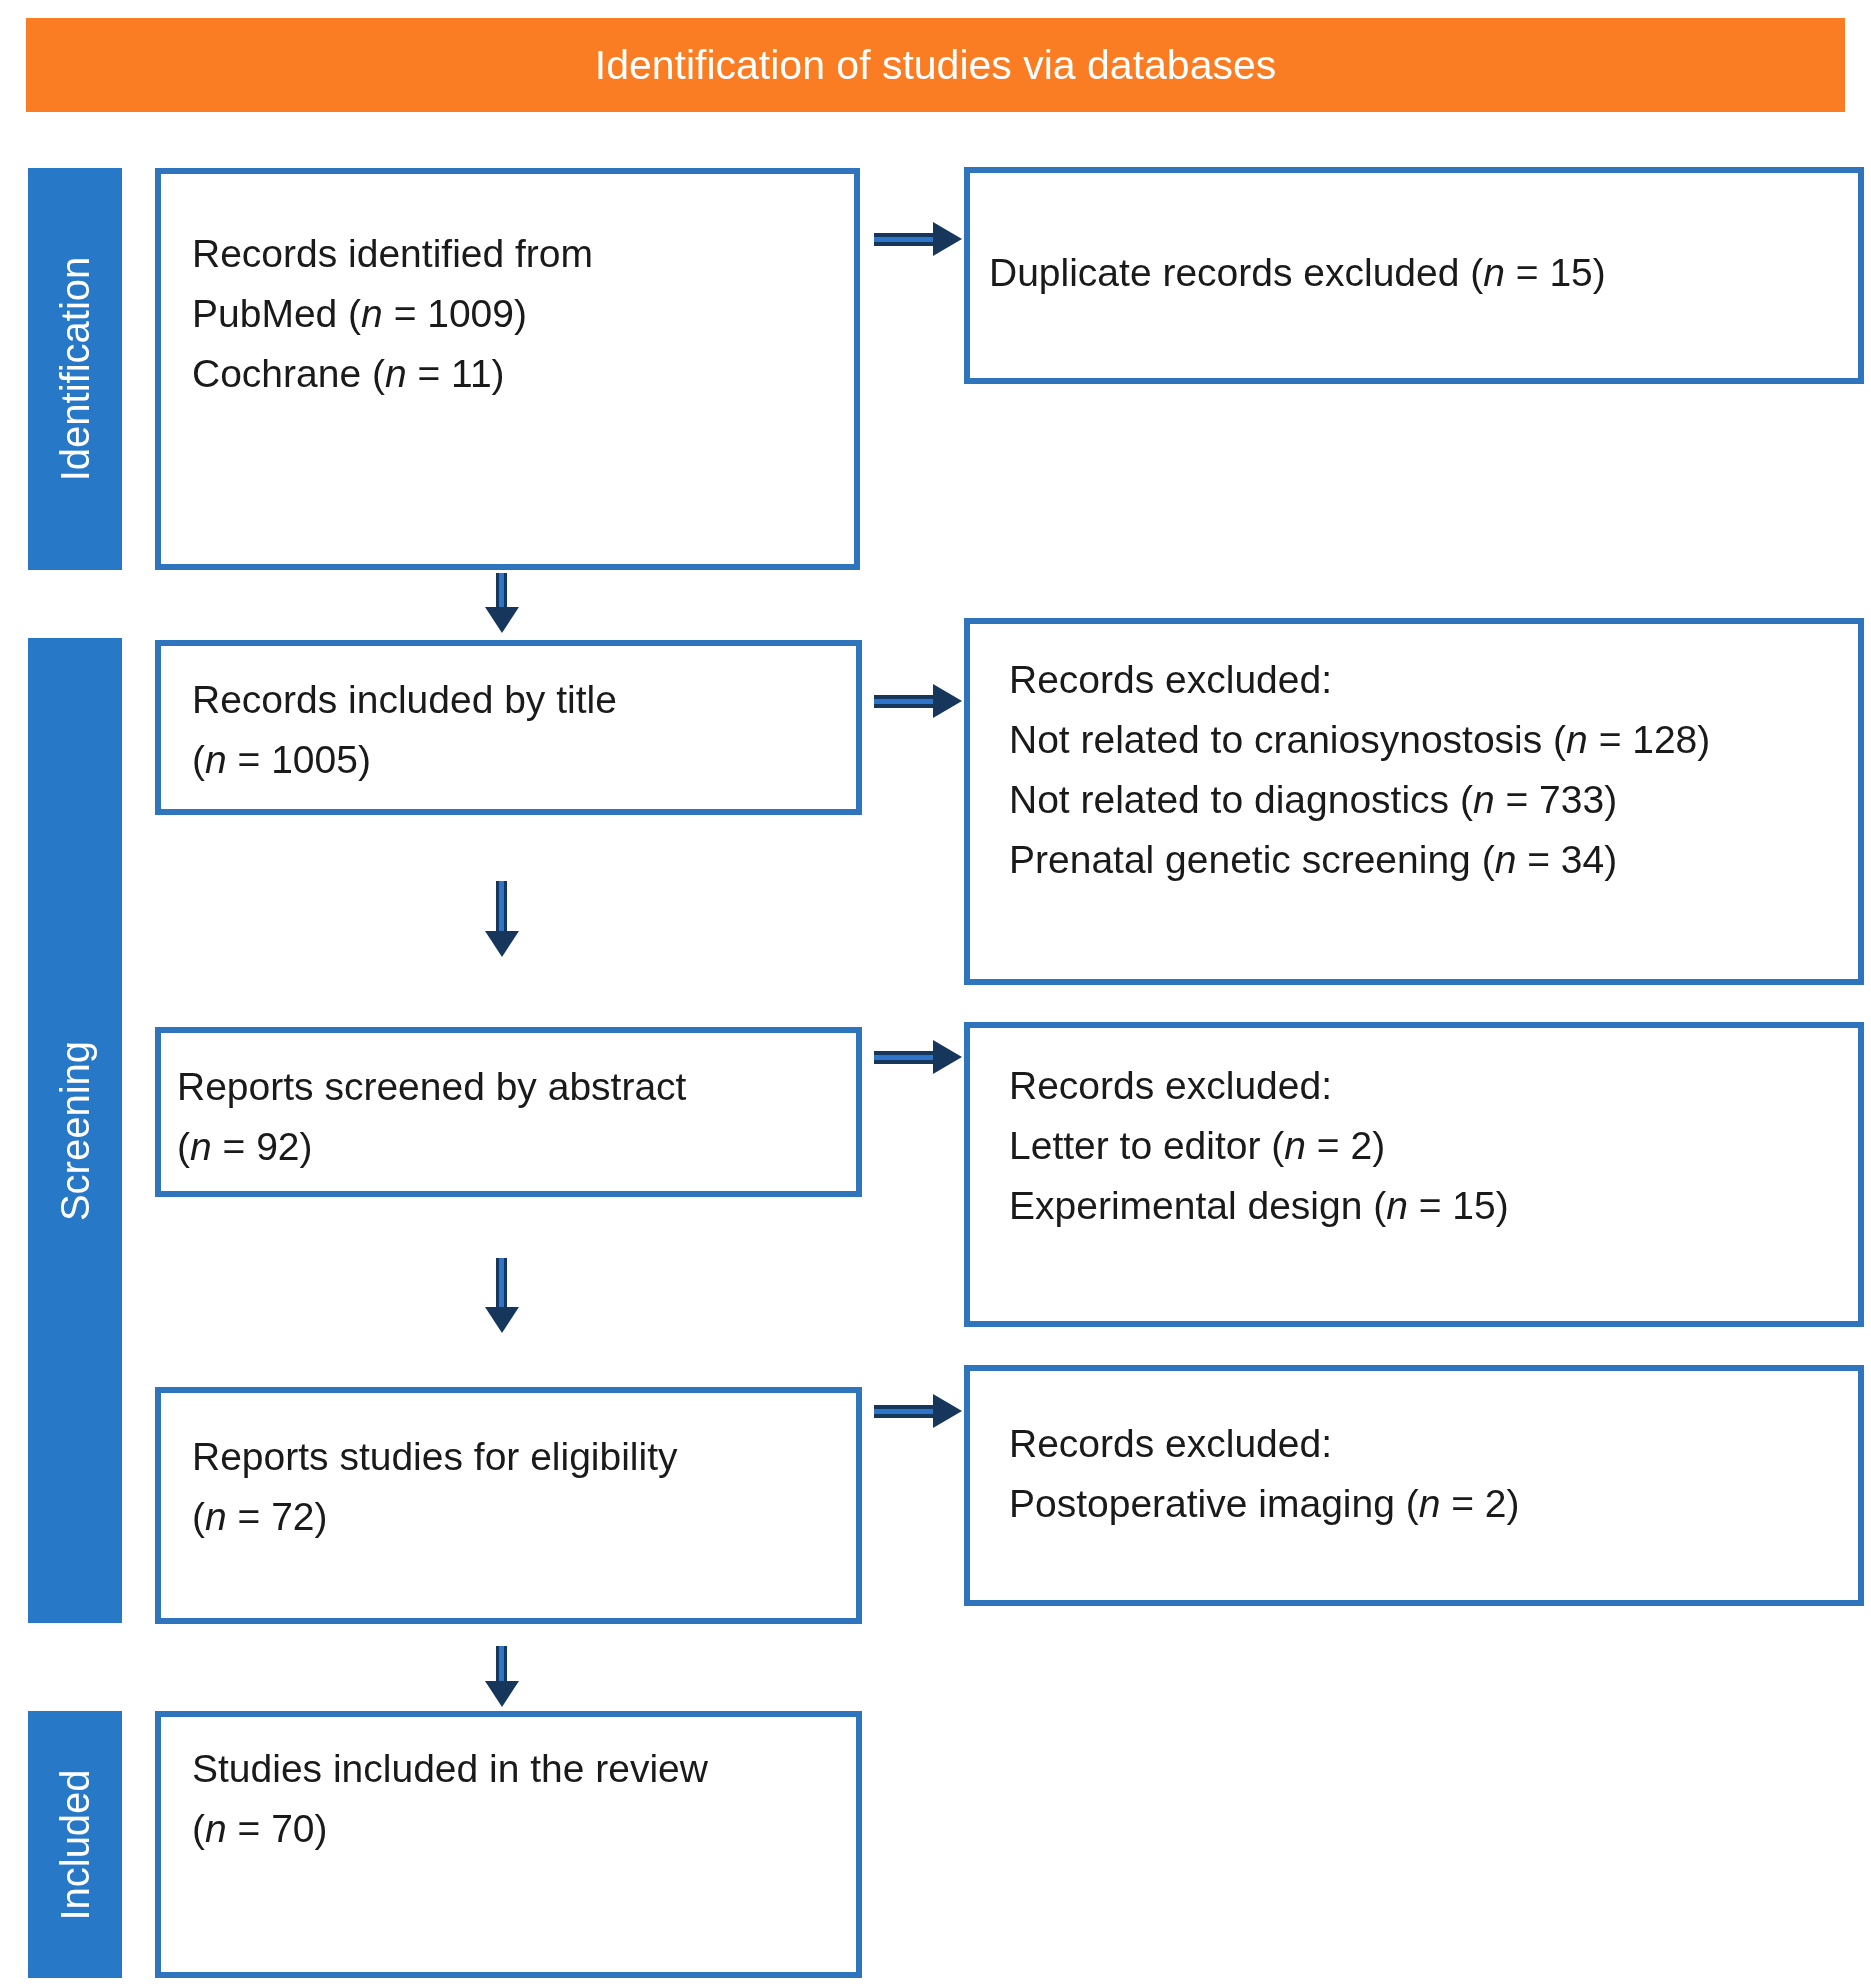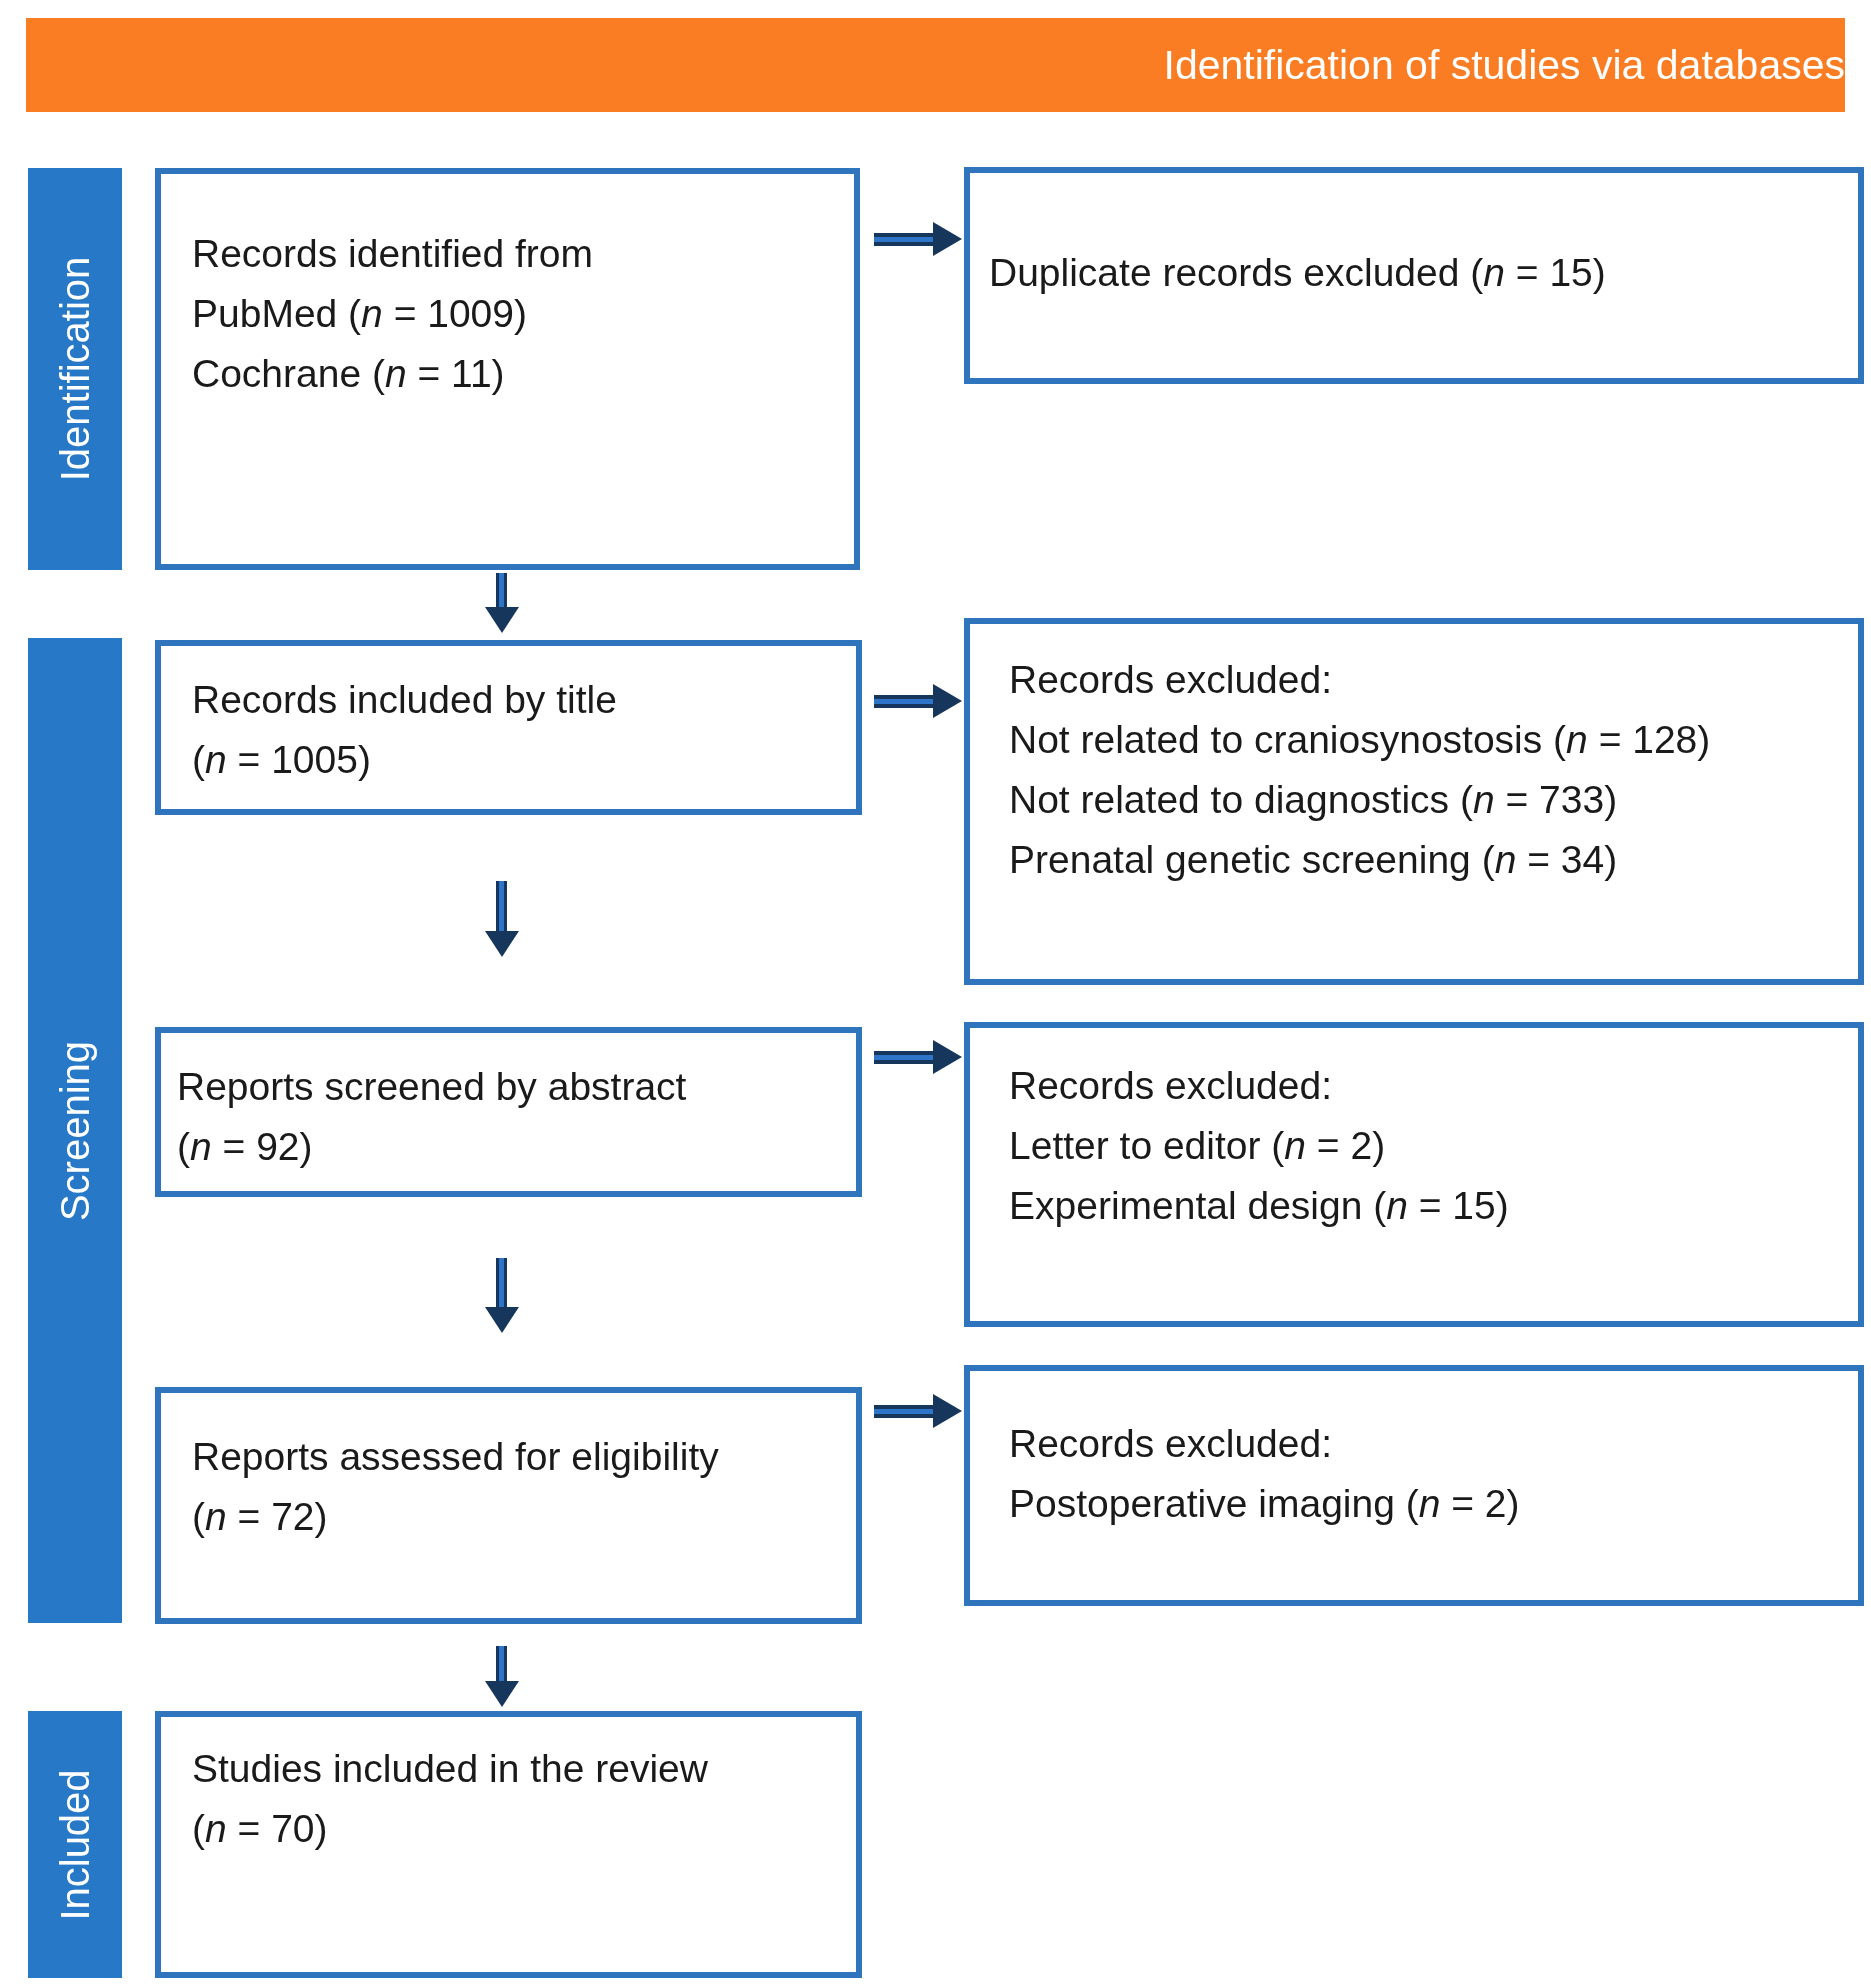--- a/index.html
+++ b/index.html
@@ -13,21 +13,21 @@
   }
   html,body{margin:0;padding:0;}
   body{
     width:1872px;height:1985px;background:var(--bg);
     font-family:"Liberation Sans", sans-serif;color:var(--text);
     position:relative;overflow:hidden;
   }
   .banner{
     position:absolute;left:26px;top:17.5px;width:1819px;height:94px;
     background:var(--banner-orange);color:#FFFFFF;
-    font-size:41px;line-height:94px;text-align:right;
+    font-size:41px;line-height:94px;text-align:center;
   }
   .stage{
     position:absolute;background:var(--stage-blue);
   }
   .stage span{
     position:absolute;left:50%;top:50%;
     transform:translate(-50%,-50%) rotate(-90deg);
     color:#FFFFFF;font-size:40px;white-space:nowrap;
   }
   .box{
@@ -88,21 +88,21 @@
     <div class="line">Records included by title</div>
     <div class="line">(<i>n</i> = 1005)</div>
   </div>
 
 <div class="box" style="left:155px;top:1027px;width:707px;height:170px;padding:24px 19px 0 16px;">
     <div class="line">Reports screened by abstract</div>
     <div class="line">(<i>n</i> = 92)</div>
   </div>
 
 <div class="box" style="left:155px;top:1387px;width:707px;height:237px;padding:34px 19px 0 31px;">
-    <div class="line">Reports assessed for eligibility</div>
+    <div class="line">Reports studies for eligibility</div>
     <div class="line">(<i>n</i> = 72)</div>
   </div>
 
 <div class="box" style="left:155px;top:1711px;width:707px;height:267px;padding:22px 19px 0 31px;">
     <div class="line">Studies included in the review</div>
     <div class="line">(<i>n</i> = 70)</div>
   </div>
 
 <div class="box centered" style="left:964px;top:167px;width:900px;height:217px;padding:70px 19px 0 19px;">
     <div class="line">Duplicate records excluded (<i>n</i> = 15)</div>

